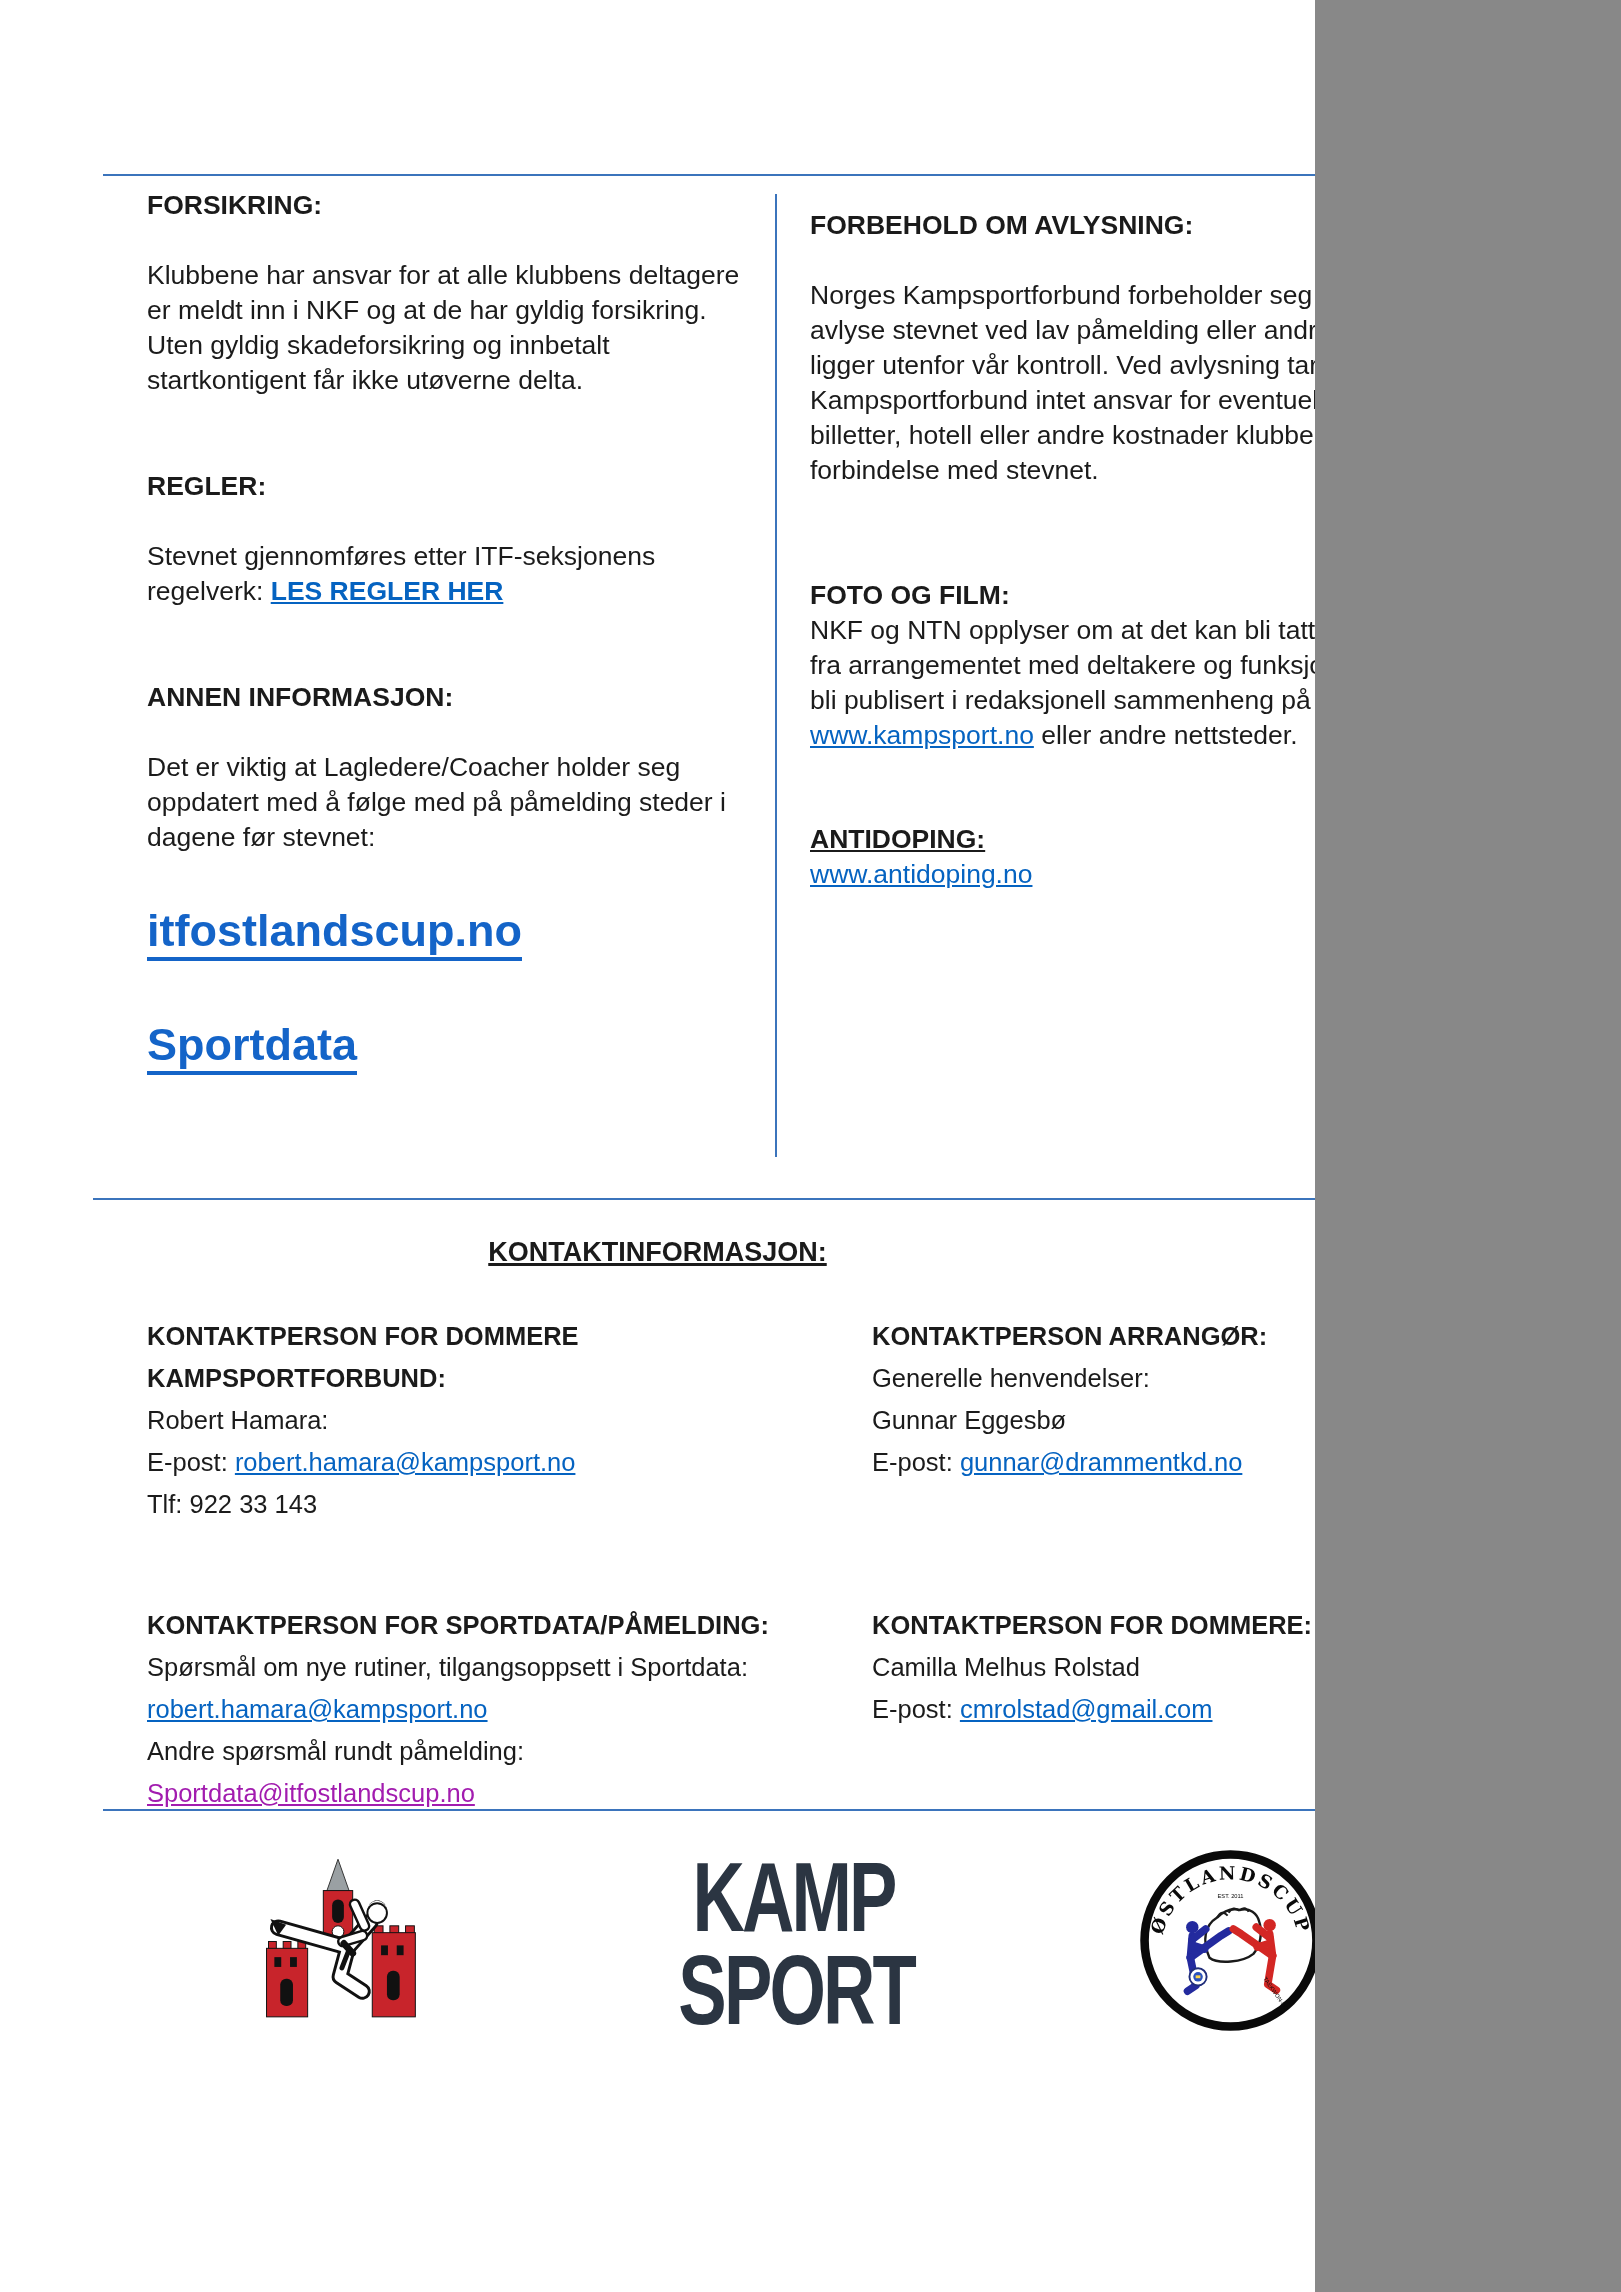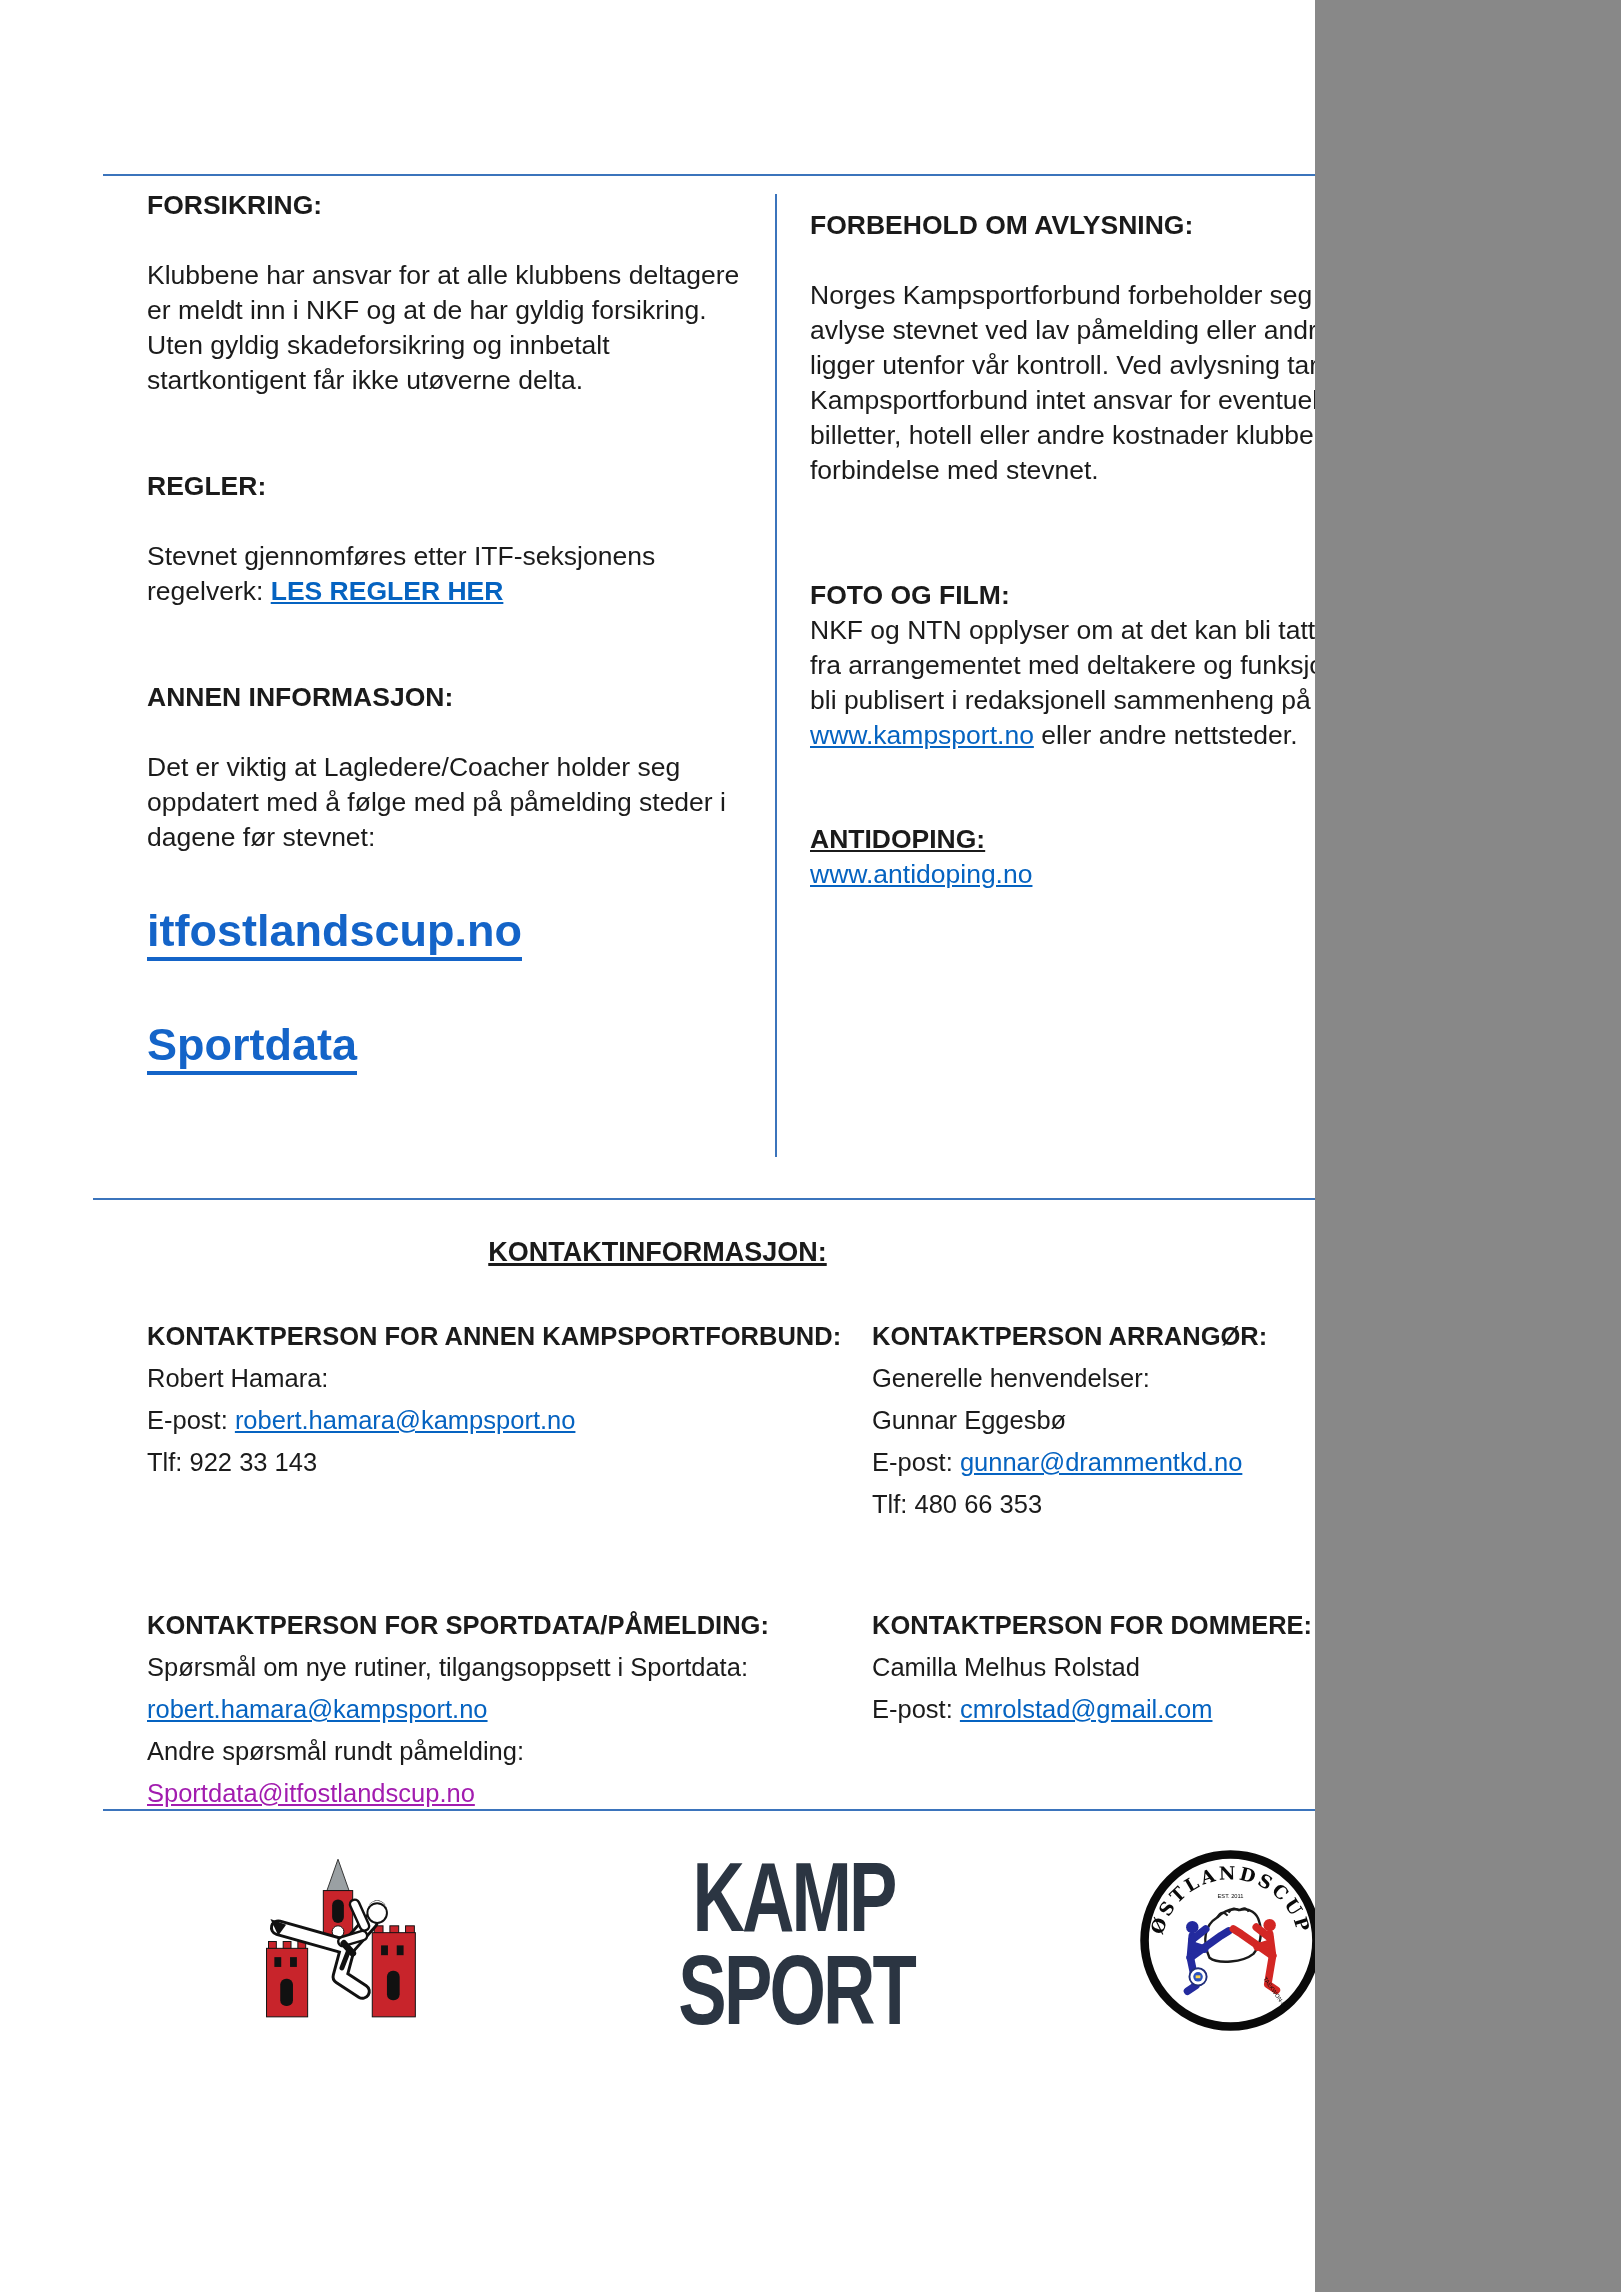--- a/index.html
+++ b/index.html
@@ -97,31 +97,30 @@
     <p class="sec-heading" style="margin-top:69px;text-decoration:underline;">ANTIDOPING:</p>
     <p class="sec-body sp-0"><a class="lnk">www.antidoping.no</a></p>
   </div>
 
   <div class="rule-h" style="left:93px;top:1198px;width:1430px;"></div>
 
   <div class="contact-title"><span>KONTAKTINFORMASJON:</span></div>
 
   <div class="contact-grid row1">
     <div class="blk">
-      <p class="c-head">KONTAKTPERSON FOR ANNEN KAMPSPORTFORBUND:</p>
+      <p class="c-head">KONTAKTPERSON FOR DOMMERE KAMPSPORTFORBUND:</p>
       <p>Robert Hamara:</p>
       <p><span>E-post: </span><a class="lnk">robert.hamara@kampsport.no</a></p>
       <p>Tlf: 922 33 143</p>
     </div>
     <div class="blk">
       <p class="c-head">KONTAKTPERSON ARRANGØR:</p>
       <p>Generelle henvendelser:</p>
       <p>Gunnar Eggesbø</p>
       <p><span>E-post: </span><a class="lnk">gunnar@drammentkd.no</a></p>
-      <p>Tlf: 480 66 353</p>
     </div>
   </div>
 
   <div class="contact-grid row2">
     <div class="blk">
       <p class="c-head">KONTAKTPERSON FOR SPORTDATA/PÅMELDING:</p>
       <p>Spørsmål om nye rutiner, tilgangsoppsett i Sportdata:</p>
       <p><a class="lnk">robert.hamara@kampsport.no</a></p>
       <p>Andre spørsmål rundt påmelding:</p>
       <p><a class="lnk lnk-purple">Sportdata@itfostlandscup.no</a></p>

